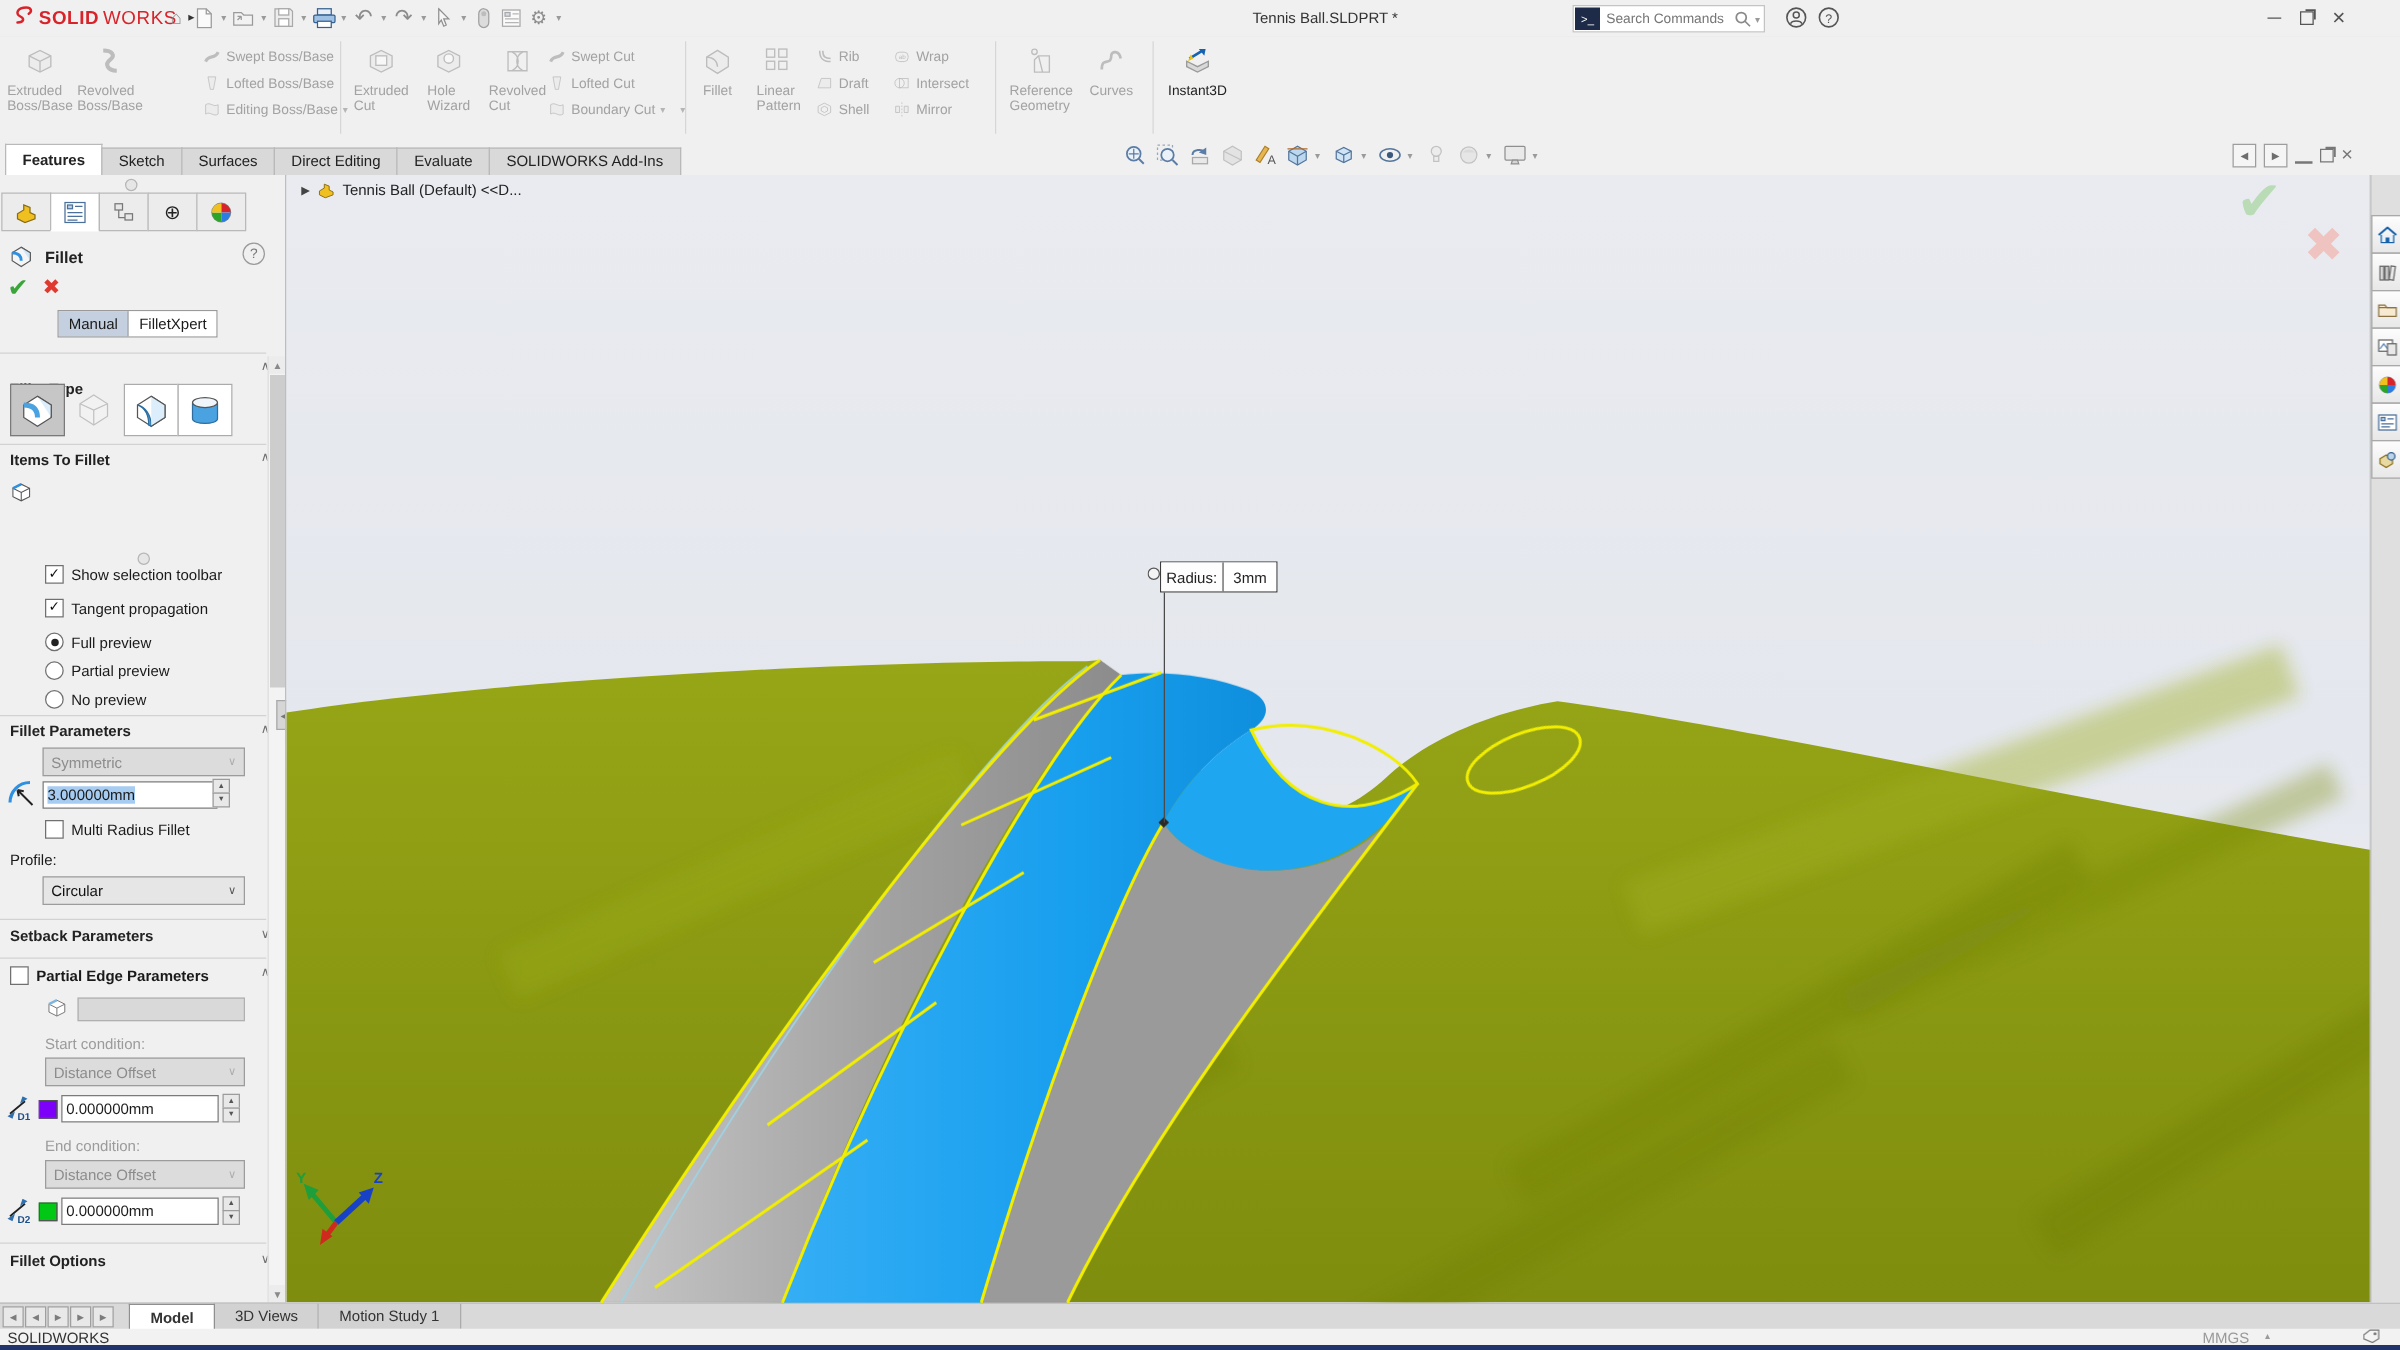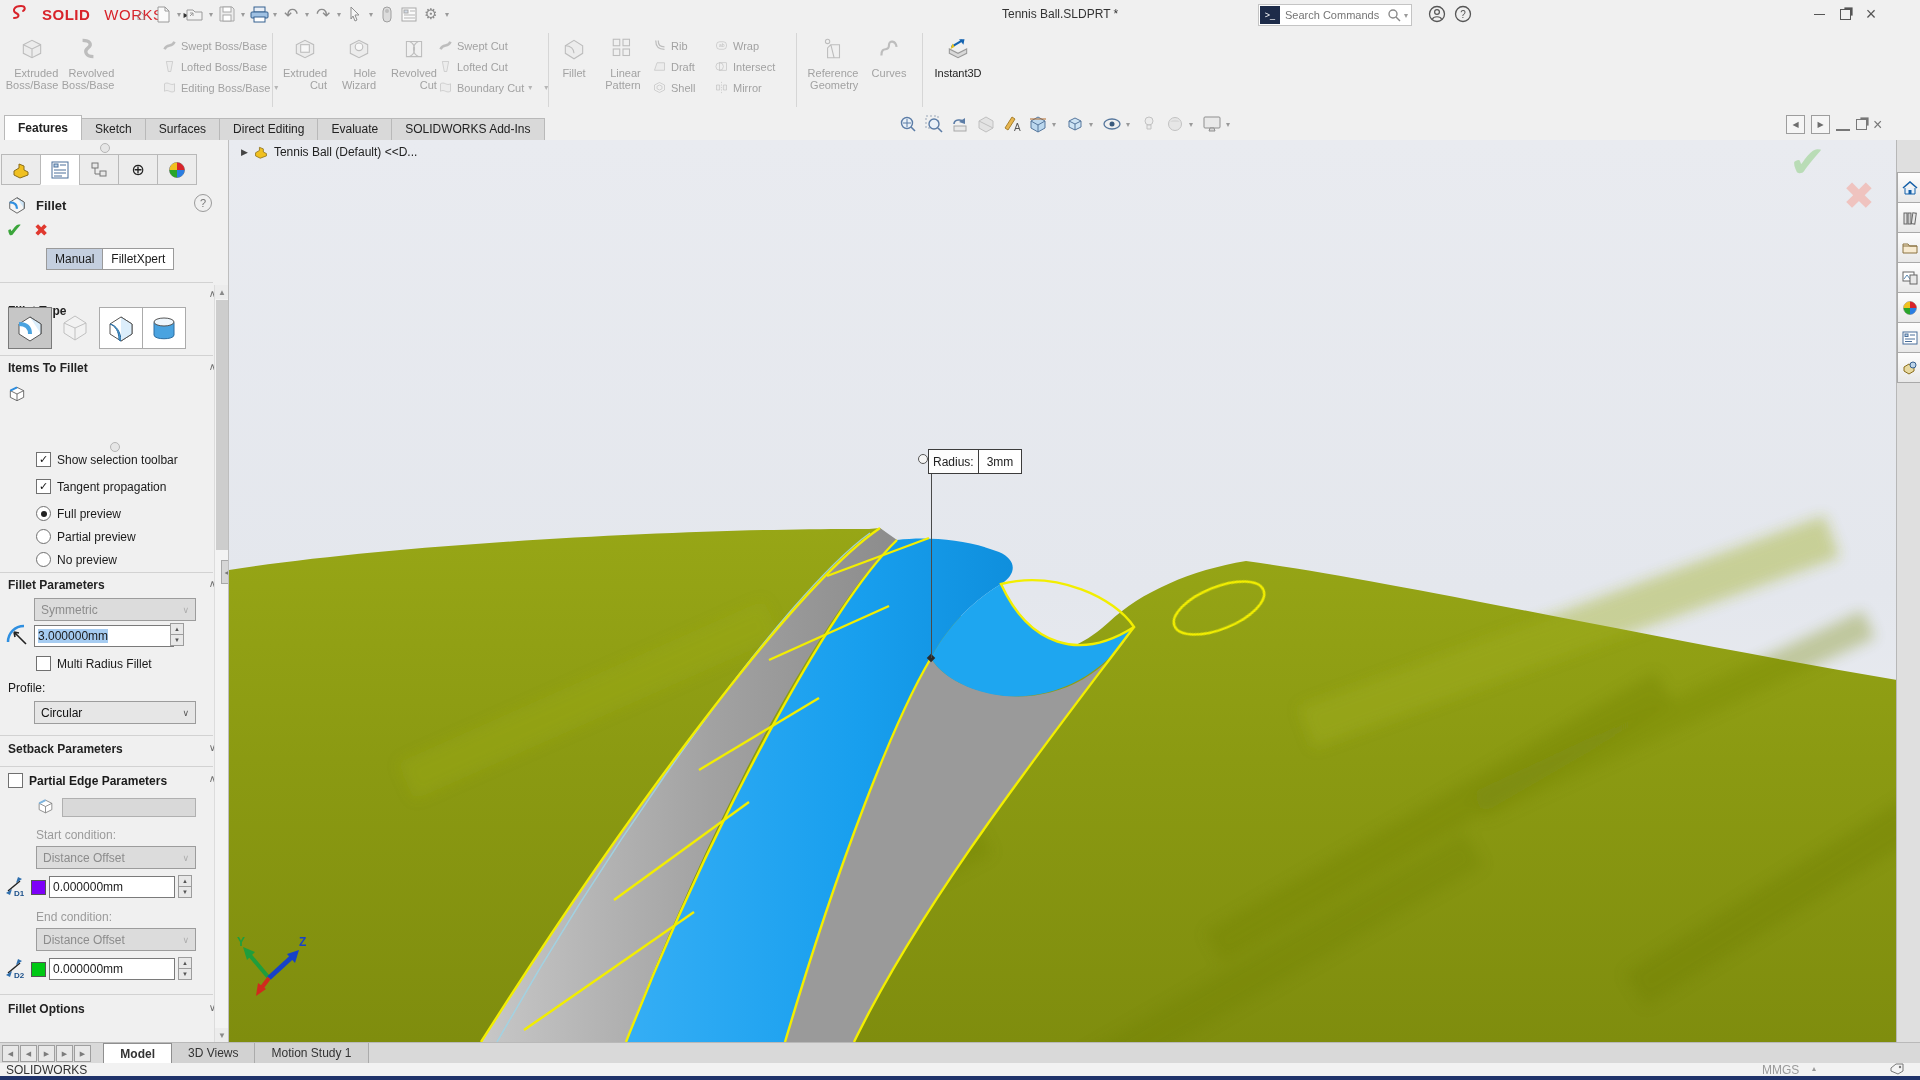--- a/index.html
+++ b/index.html
@@ -1,35 +1,35 @@
 <!DOCTYPE html>
 <html><head>
 <meta charset="utf-8">
 <style>
   html,body{margin:0;padding:0;}
   body{font-family:"Liberation Sans","DejaVu Sans",sans-serif;font-size:12px;color:#1a1a1a;}
   .root{position:relative;width:1920px;height:1080px;background:#f0f0f0;overflow:hidden;}
   .abs{position:absolute;}
   
   .titlebar{left:0;top:0;width:1920px;height:29px;background:#f0f0f0;border-bottom:1px solid #e0e0e0;}
-  .logo{left:8px;top:4px;display:flex;align-items:center;gap:14px;}
+  .logo{left:8px;top:4px;display:flex;align-items:center;gap:3px;}
   .logo-solid{color:#d8232a;font-weight:bold;font-size:15px;letter-spacing:.5px;}
   .logo-works{color:#d8232a;font-size:15px;letter-spacing:.5px;}
   .tb-ico{display:inline-flex;align-items:center;justify-content:center;width:22px;height:22px;color:#8c8c8c;font-size:15px;}
   .tb-dd{color:#9a9a9a;font-size:8px;width:10px;display:inline-flex;justify-content:center;}
   .doc-title{left:1002px;top:7px;font-size:12px;color:#333;}
   .searchbox{left:1258px;top:4px;width:152px;height:20px;background:#fff;border:1px solid #c4c4c4;display:flex;align-items:center;}
   .search-badge{width:20px;height:18px;background:#1d2b49;color:#fff;display:flex;align-items:center;justify-content:center;font-size:9px;margin:1px;}
   .searchbox input{flex:1;border:none;outline:none;font-size:11px;color:#777;background:transparent;padding:0 4px;width:80px;font-family:"Liberation Sans",sans-serif;}
   .win-btn{width:26px;height:22px;display:inline-flex;align-items:center;justify-content:center;color:#555;font-size:14px;}
   
   .ribbon{left:0;top:29px;width:1920px;height:83px;background:#f0f0f0;}
   .rdiv{top:4px;width:1px;height:74px;background:#d6d6d6;}
   .rbig{top:4px;height:72px;display:flex;flex-direction:column;align-items:center;justify-content:flex-start;gap:2px;padding-top:3px;}
-  .rbig .rlabel{font-size:11px;line-height:12px;color:#a2a2a2;text-align:right;white-space:pre-line;}
+  .rbig .rlabel{font-size:11px;line-height:12px;color:#a2a2a2;text-align:left;white-space:pre-line;}
   .rbig.enabled .rlabel{color:#222;}
   .rsmall{display:flex;align-items:center;gap:4px;height:21px;}
   .rsmall .rlabel{font-size:11px;color:#a2a2a2;white-space:nowrap;}
   .rcol{top:6px;display:flex;flex-direction:column;}
   .dd-dis{color:#b5b5b5;font-size:8px;}
   
   .tabrow{left:0;top:112px;width:1920px;height:28px;background:#f0f0f0;border-bottom:1px solid #c9c9c9;}
   .ctab{display:inline-block;height:21px;line-height:21px;padding:0 13px;border:1px solid #b9b9b9;border-bottom:none;background:#d9d9d9;color:#222;font-size:12px;margin-right:-1px;vertical-align:bottom;}
   .ctab.active{background:#fff;font-weight:bold;height:24px;line-height:24px;}
   .hud{left:898px;top:2px;display:flex;align-items:center;gap:6px;}

